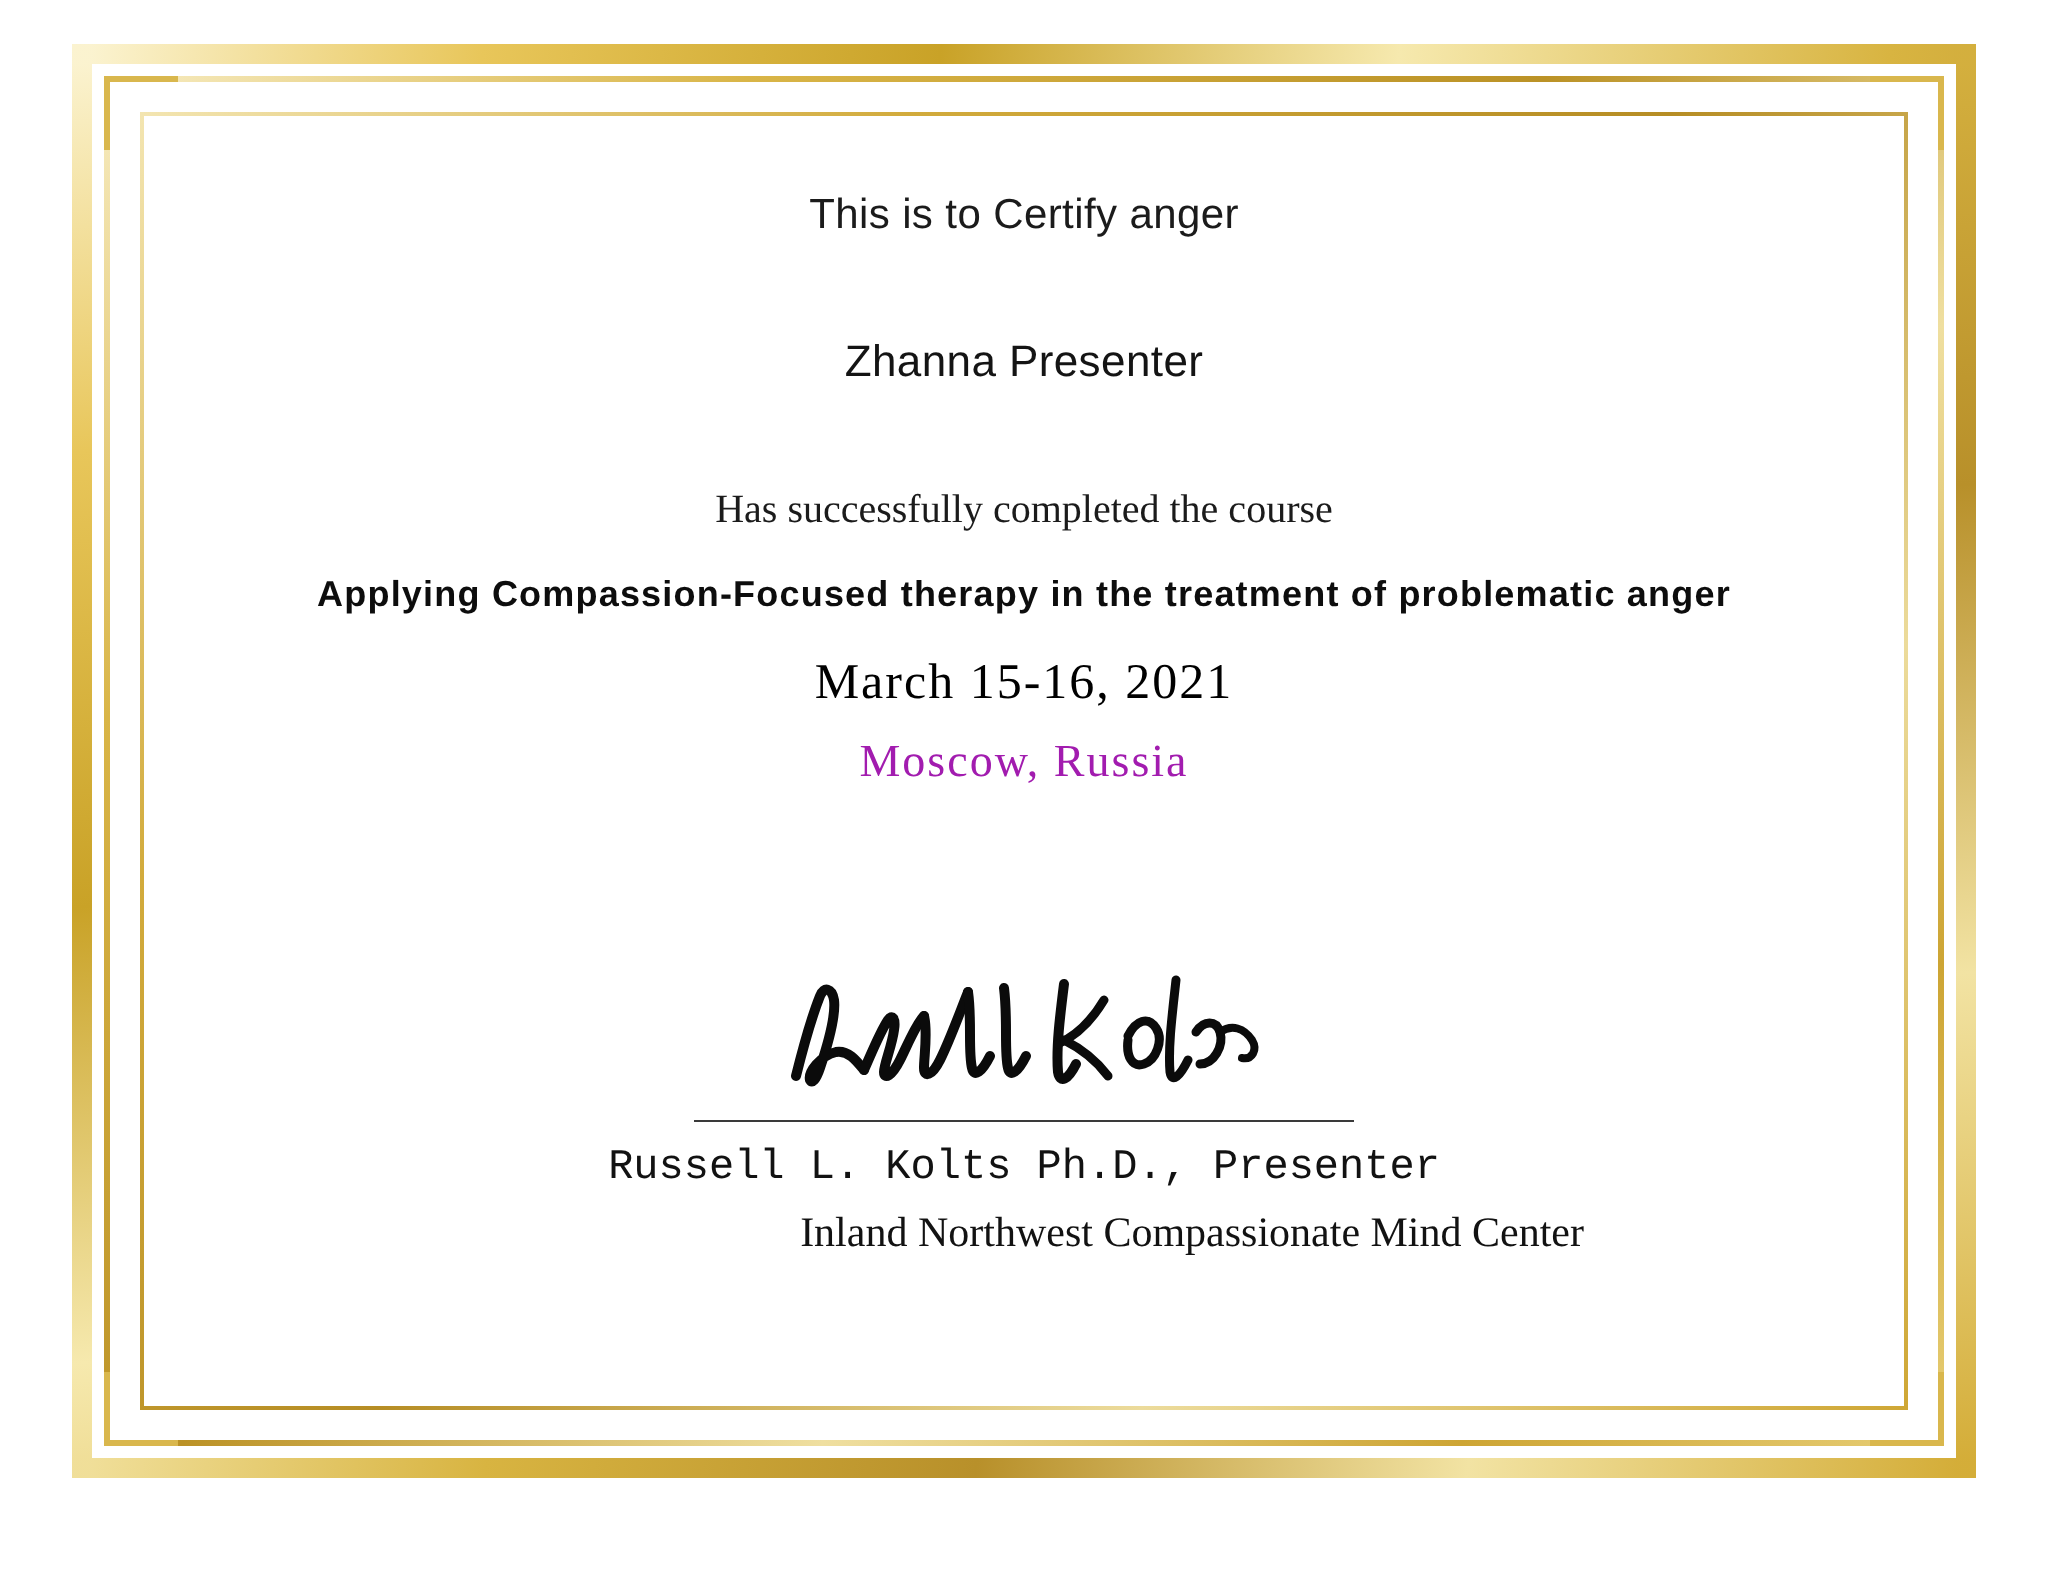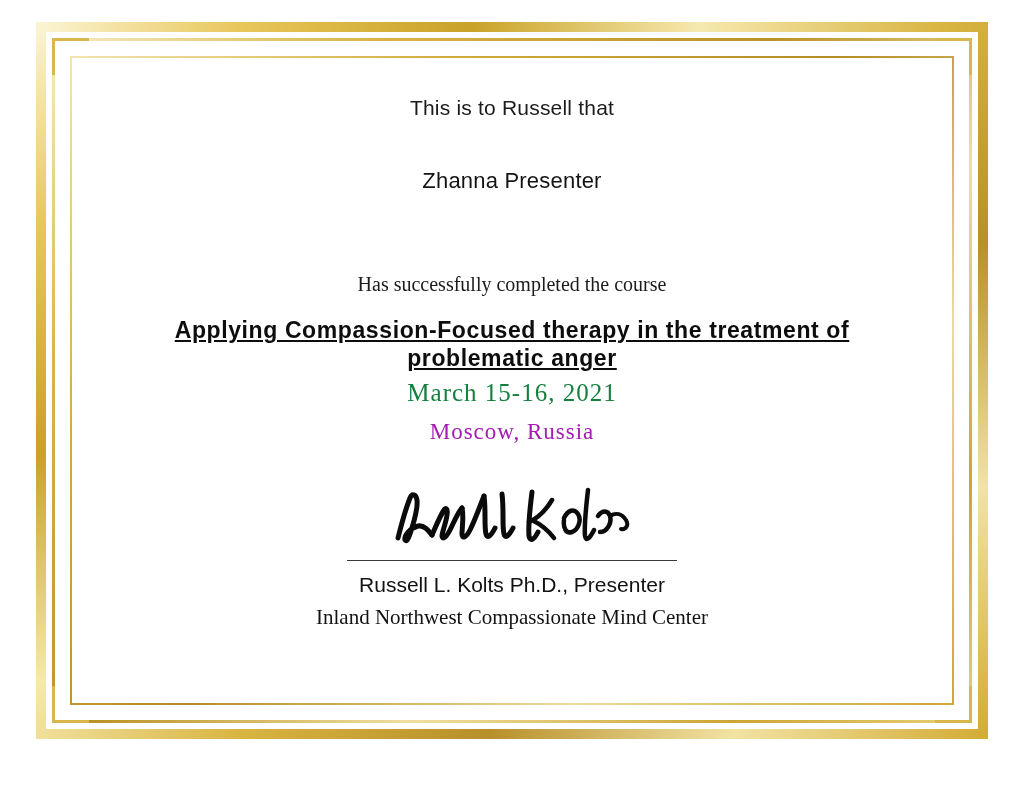--- a/index.html
+++ b/index.html
@@ -105,42 +105,41 @@
   }
 
   .recipient {
     margin-top: 48px;
     font-size: 22px;
     color: #141414;
     letter-spacing: 0.2px;
   }
 
   .line-completed {
-    margin-top: 79px;
+    margin-top: 50px;
     font-family: "Liberation Serif", serif;
     font-size: 20px;
     color: #1b1b1b;
   }
 
   .course-title {
     margin-top: 20px;
-    font-size: 23px;
+    font-size: 18px;
     font-weight: bold;
     color: #0d0d0d;
     line-height: 1.22;
     letter-spacing: 0.6px;
     padding: 0 30px;
-    text-decoration: underline;
   }
 
   .course-date {
-    margin-top: 7px;
+    margin-top: 19px;
     font-family: "Liberation Serif", serif;
     font-size: 25px;
-    color: #15803d;
+    color: #000000;
     letter-spacing: 1px;
   }
 
   .course-location {
     margin-top: 12px;
     font-family: "Liberation Serif", serif;
     font-size: 23px;
     color: #a21caf;
     letter-spacing: 1px;
   }
@@ -165,49 +164,50 @@
 
   .signature-rule {
     width: 330px;
     height: 0;
     border-top: 1px solid #3a3a3a;
     margin: 6px auto 0 auto;
   }
 
   .presenter-name {
     margin-top: 12px;
-    font-family: Liberation Sans, sans-serif;
+    font-family: Liberation Mono, monospace;
     font-size: 21px;
     color: #121212;
   }
 
   .org-name {
     margin-top: 8px;
     font-family: "Liberation Serif", serif;
     font-size: 21px;
     color: #121212;
+    text-align: right;
   }
 </style>
 </head>
 <body>
 
 <div class="certificate">
 
   <div class="border-outer"></div>
   <div class="border-mid"></div>
   <div class="border-inner"></div>
 
   <div class="corner tl"></div>
   <div class="corner tr"></div>
   <div class="corner bl"></div>
   <div class="corner br"></div>
 
   <div class="content">
 
-    <div class="line-certify">This is to Russell that</div>
+    <div class="line-certify">This is to Certify anger</div>
 
     <div class="recipient">Zhanna Presenter</div>
 
     <div class="line-completed">Has successfully completed the course</div>
 
     <div class="course-title">Applying Compassion-Focused therapy in the treatment of problematic anger</div>
 
     <div class="course-date">March 15-16, 2021</div>
 
     <div class="course-location">Moscow, Russia</div>

